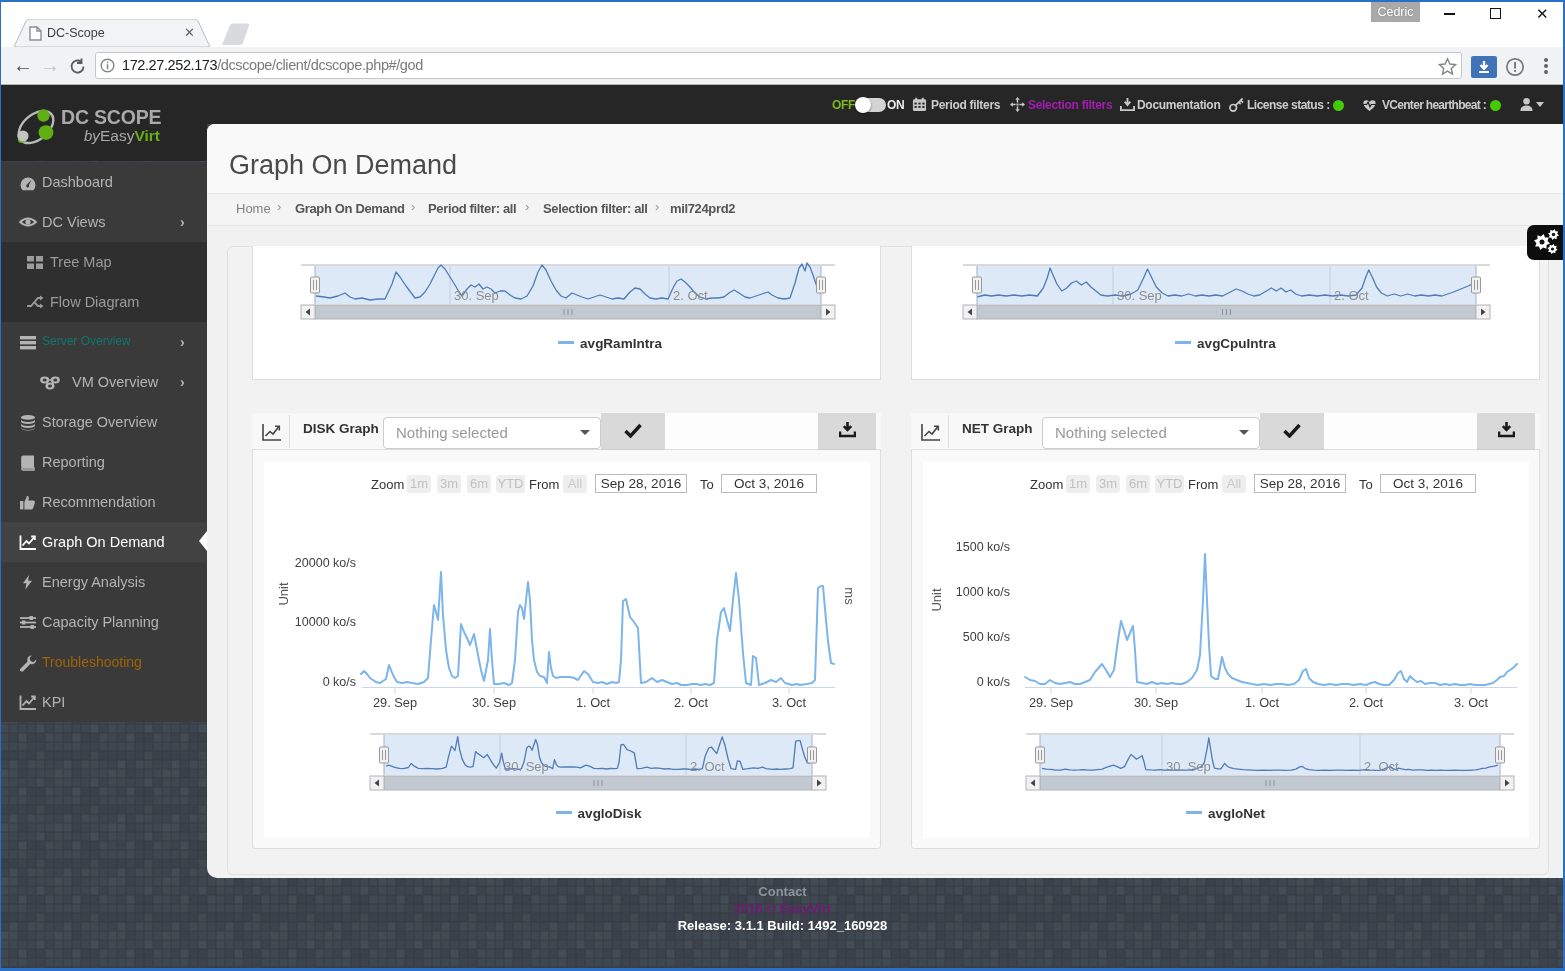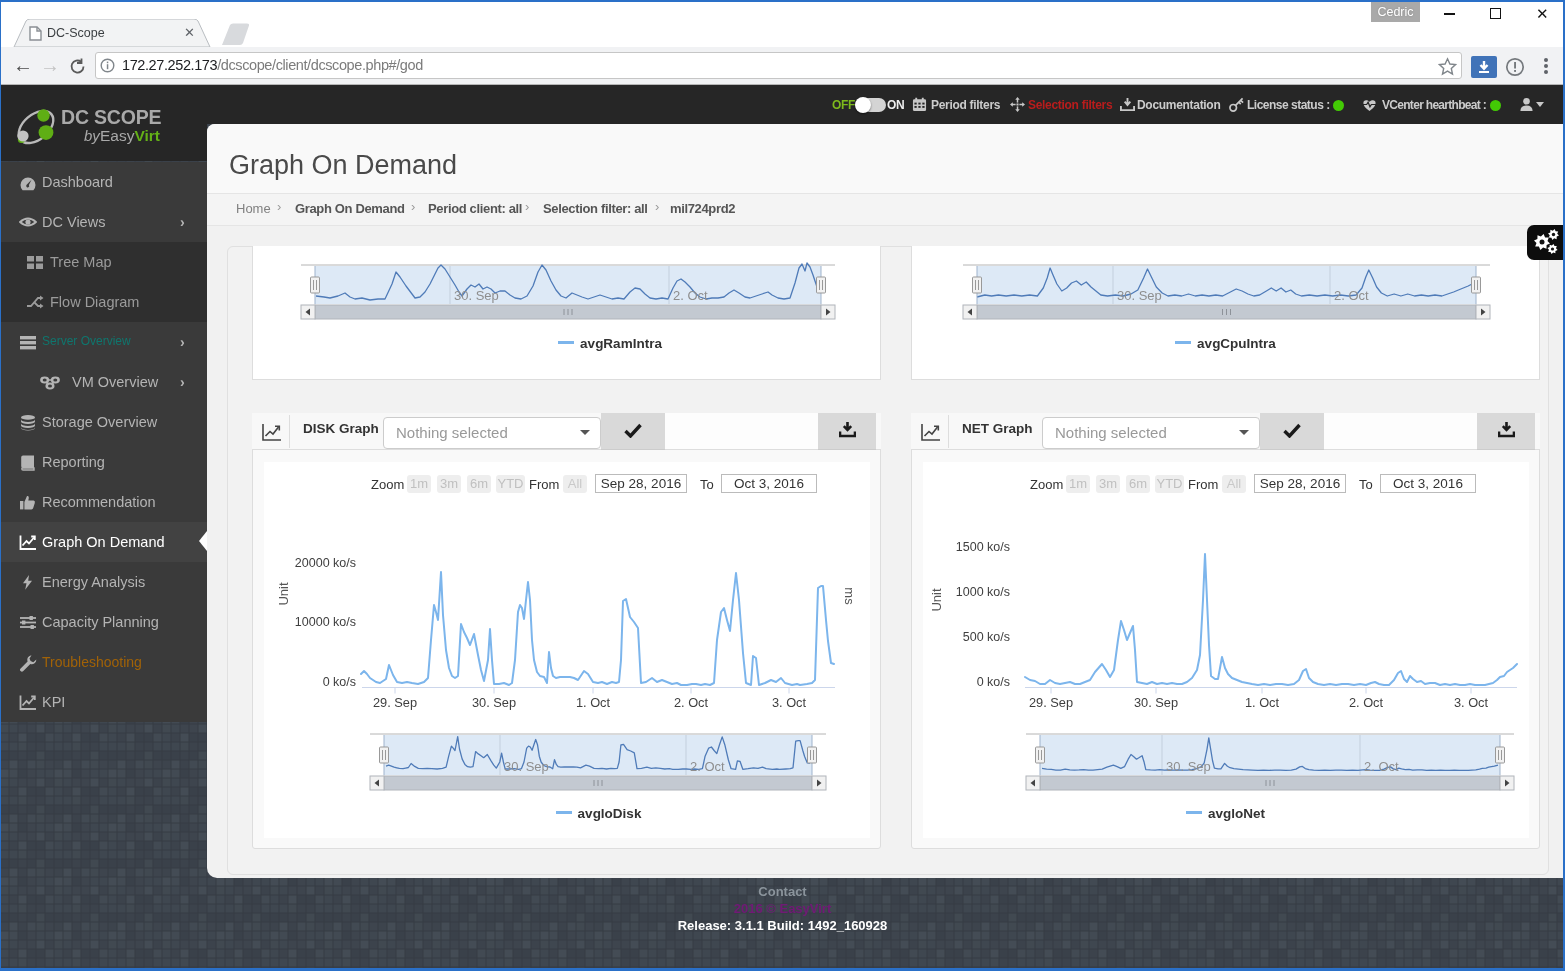--- a/index.html
+++ b/index.html
@@ -136,21 +136,21 @@
 <svg class="abs" style="left:1010px;top:97px" width="15" height="15" viewBox="0 0 16 16">
     <path d="M8 0 L10.4 3 H5.6 Z" fill="#c8c8c8"></path>
     <path d="M8 16 L10.4 13 H5.6 Z" fill="#c8c8c8"></path>
     <path d="M0 8 L3 5.6 V10.4 Z" fill="#c8c8c8"></path>
     <path d="M16 8 L13 5.6 V10.4 Z" fill="#c8c8c8"></path>
     <rect x="7.2" y="2" width="1.6" height="12" fill="#c8c8c8"></rect>
     <rect x="2" y="7.2" width="12" height="1.6" fill="#c8c8c8"></rect>
     <rect x="6" y="6" width="4" height="4" fill="#262626"></rect>
     <rect x="6.9" y="6.9" width="2.2" height="2.2" fill="#c8c8c8"></rect>
   </svg>
-<div class="abs" style="left:1028px;top:98px;font-size:12px;font-weight:bold;letter-spacing:-0.3px;color:#b91c1c;">Selection filters</div>
+<div class="abs" style="left:1028px;top:98px;font-size:12px;font-weight:bold;letter-spacing:-0.3px;color:#a21caf;">Selection filters</div>
 <svg class="abs" style="left:1120px;top:97px" width="15" height="15" viewBox="0 0 16 16">
     <path d="M8 1 V8 M5 5 L8 8.5 L11 5" stroke="#c8c8c8" stroke-width="2" fill="none"></path>
     <path d="M1 9.5 V14 H15 V9.5" stroke="#c8c8c8" stroke-width="2" fill="none"></path>
   </svg>
 <div class="abs" style="left:1137px;top:98px;font-size:12px;font-weight:bold;letter-spacing:-0.3px;color:#ccc;">Documentation</div>
 <svg class="abs" style="left:1229px;top:97px" width="15" height="15" viewBox="0 0 16 16">
     <circle cx="4.5" cy="11.5" r="3.5" fill="none" stroke="#c8c8c8" stroke-width="1.8"></circle>
     <path d="M7 9 L14.5 1.5 M12.5 3.5 L15 6 M10.5 5.5 L12.5 7.5" stroke="#c8c8c8" stroke-width="1.8" fill="none"></path>
   </svg>
 <div class="abs" style="left:1247px;top:98px;font-size:12px;font-weight:bold;letter-spacing:-0.5px;color:#ccc;">License status :</div>
@@ -270,21 +270,21 @@
     <path d="M12.2 2.5 L15.8 2.5 L15.8 6" stroke="#b4b4b4" stroke-width="1.8" fill="none"></path>
   </svg>
 <div class="abs" style="left:42px;top:694px;font-size:14.5px;color:#b4b4b4;">KPI</div>
 
 <div class="abs" style="left:207px;top:124px;width:1356px;height:754px;background:#f1f1f1;border-radius:8px 0 0 10px;"></div>
 <div class="abs" style="left:207px;top:124px;width:1356px;height:69px;background:#f9f9f9;border-radius:8px 0 0 0;"></div>
 <div class="abs" style="left:229px;top:150px;font-size:27px;color:#4a4a4a;">Graph On Demand</div>
 <div class="abs" style="left:207px;top:193px;width:1356px;height:33px;background:#f4f4f4;border-top:1px solid #e5e5e5;border-bottom:1px solid #e5e5e5;box-sizing:border-box;"></div>
 <div class="abs" style="left:236px;top:201px;font-size:13px;color:#808080;">Home</div>
 <div class="abs" style="left:295px;top:201px;font-size:13px;font-weight:bold;color:#555;letter-spacing:-0.35px;">Graph On Demand</div>
-<div class="abs" style="left:428px;top:201px;font-size:13px;font-weight:bold;color:#555;letter-spacing:-0.35px;">Period client: all</div>
+<div class="abs" style="left:428px;top:201px;font-size:13px;font-weight:bold;color:#555;letter-spacing:-0.35px;">Period filter: all</div>
 <div class="abs" style="left:543px;top:201px;font-size:13px;font-weight:bold;color:#555;letter-spacing:-0.35px;">Selection filter: all</div>
 <div class="abs" style="left:670px;top:201px;font-size:13px;font-weight:bold;color:#555;letter-spacing:-0.35px;">mil724prd2</div>
 <div class="abs" style="left:277px;top:199px;font-size:13px;color:#999;">›</div>
 <div class="abs" style="left:411px;top:199px;font-size:13px;color:#999;">›</div>
 <div class="abs" style="left:525px;top:199px;font-size:13px;color:#999;">›</div>
 <div class="abs" style="left:655px;top:199px;font-size:13px;color:#999;">›</div>
 <div class="abs" style="left:1527px;top:225px;width:38px;height:35px;background:#0d0d0d;border-radius:7px 0 0 7px;z-index:30;"></div>
 <svg class="abs" style="left:1527px;top:225px;z-index:31" width="38" height="35" viewBox="0 0 38 35">
     <path d="M23.0 18.6 L19.6 20.1 L19.5 23.8 L16.1 22.5 L13.4 25.0 L11.9 21.6 L8.2 21.5 L9.5 18.1 L7.0 15.4 L10.4 13.9 L10.5 10.2 L13.9 11.5 L16.6 9.0 L18.1 12.4 L21.8 12.5 L20.5 15.9 Z" fill="#fff"></path>
     <circle cx="15" cy="17" r="2.5" fill="#151515"></circle>

